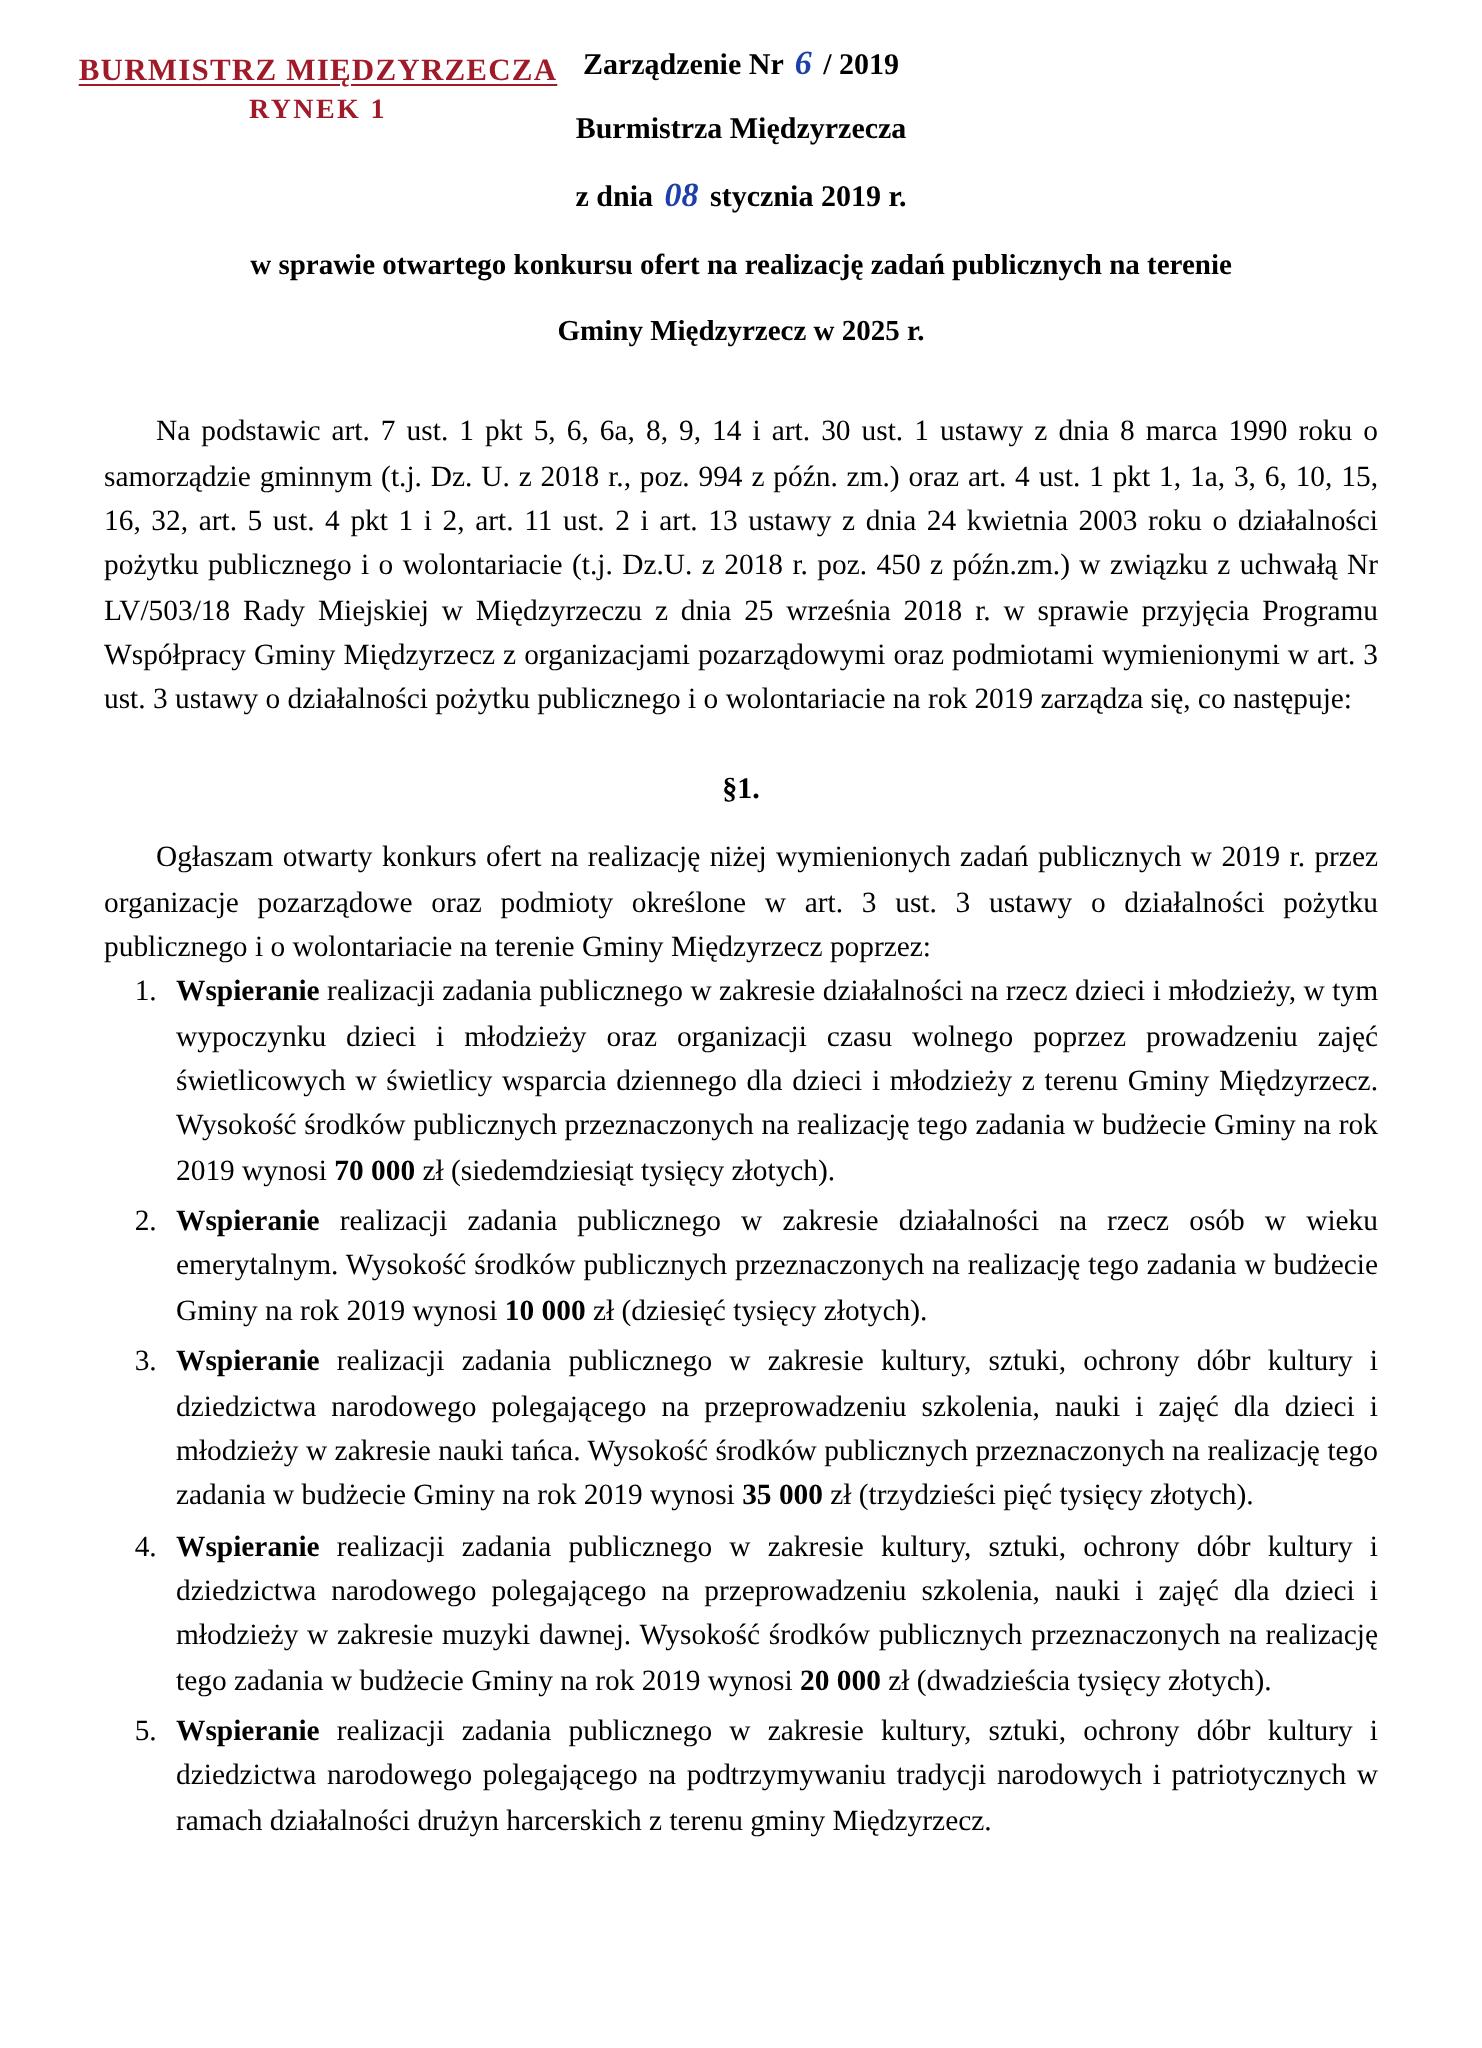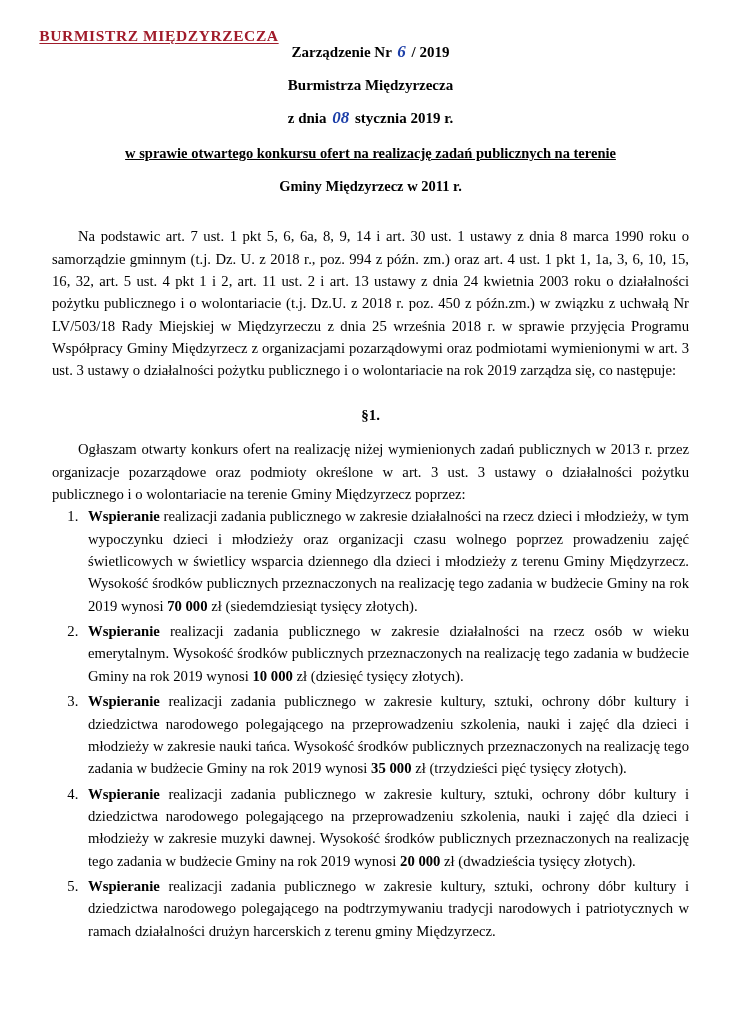--- a/index.html
+++ b/index.html
@@ -48,21 +48,20 @@
     letter-spacing: 1.2px;
   }
   .stamp .l3 {
     font-size: 13.5px;
     font-weight: bold;
     letter-spacing: 0.6px;
   }
 
   
   .titleblock {
-    margin-top: 20px;
     text-align: center;
     font-weight: bold;
     font-size: 15px;
     line-height: 1.2;
   }
   .titleblock .tline {
     margin: 0 0 14px 0;
   }
   .titleblock .tline.wide {
     font-size: 14.5px;
@@ -72,21 +71,20 @@
     font-family: "Liberation Serif", serif;
     font-style: italic;
     font-weight: bold;
     font-size: 17px;
     padding: 0 2px;
   }
   .t-decree { margin-top: 12px; }
   .t-subject {
     margin-top: 22px;
     line-height: 1.45;
-    text-decoration: underline;
   }
 
   
   .body {
     margin-top: 30px;
     font-size: 14.7px;
     line-height: 1.52;
     text-align: justify;
   }
   .body p {
@@ -125,44 +123,45 @@
   b.kw { font-weight: bold; }
   b.amt { font-weight: bold; margin-top: 16px; }
 </style>
 </head>
 <body>
 
 <div class="page">
 
   <div class="stamp" style="color: rgb(160, 27, 42);">
     <div class="l1">BURMISTRZ MIĘDZYRZECZA</div>
+    <div class="l2">RYNEK 1</div>
   </div>
 
   <div class="titleblock">
     <div class="tline t-decree">
       <span>Zarządzenie Nr</span>
       <span class="ink" style="color: rgb(29, 63, 168);">6</span>
       <span>/ 2019</span>
     </div>
     <div class="tline">Burmistrza Międzyrzecza</div>
     <div class="tline">
       <span>z dnia</span>
       <span class="ink" style="color: rgb(29, 63, 168);">08</span>
       <span>stycznia  2019 r.</span>
     </div>
     <div class="tline wide t-subject">w sprawie otwartego konkursu ofert na realizację zadań publicznych na terenie</div>
-    <div class="tline wide">Gminy Międzyrzecz w 2011 r.</div>
+    <div class="tline wide">Gminy Międzyrzecz w 2025 r.</div>
   </div>
 
   <div class="body">
     <p class="para-basis">Na podstawic art. 7 ust. 1 pkt 5, 6, 6a, 8, 9, 14 i art. 30 ust. 1 ustawy z dnia 8 marca 1990 roku o samorządzie gminnym (t.j. Dz. U.  z 2018 r., poz. 994 z późn. zm.) oraz art. 4 ust. 1 pkt 1, 1a, 3, 6, 10, 15, 16, 32, art. 5 ust. 4 pkt 1 i 2, art. 11 ust. 2 i art. 13 ustawy z dnia 24 kwietnia 2003 roku o działalności pożytku publicznego i o wolontariacie (t.j. Dz.U. z 2018 r. poz. 450 z późn.zm.) w związku z uchwałą Nr LV/503/18  Rady Miejskiej w Międzyrzeczu z dnia 25 września 2018 r. w sprawie przyjęcia Programu Współpracy Gminy Międzyrzecz z organizacjami pozarządowymi oraz podmiotami wymienionymi w art. 3 ust. 3 ustawy o działalności pożytku publicznego i o wolontariacie na rok 2019 zarządza się, co następuje:</p>
 
     <div class="section-mark">§1.</div>
 
-    <p class="para-announce">Ogłaszam otwarty konkurs ofert na realizację niżej wymienionych zadań publicznych w 2013 r. przez organizacje pozarządowe oraz podmioty określone w art. 3 ust. 3 ustawy o działalności pożytku publicznego i o wolontariacie na terenie Gminy Międzyrzecz poprzez:</p>
+    <p class="para-announce">Ogłaszam otwarty konkurs ofert na realizację niżej wymienionych zadań publicznych w 2019 r. przez organizacje pozarządowe oraz podmioty określone w art. 3 ust. 3 ustawy o działalności pożytku publicznego i o wolontariacie na terenie Gminy Międzyrzecz poprzez:</p>
 
     <ol class="tasks">
       <li>
         <b class="kw">Wspieranie</b><span> realizacji zadania publicznego w zakresie działalności na rzecz dzieci i młodzieży, w tym wypoczynku dzieci i młodzieży oraz organizacji czasu wolnego poprzez prowadzeniu zajęć świetlicowych w świetlicy wsparcia dziennego dla dzieci i młodzieży z terenu Gminy Międzyrzecz. Wysokość środków publicznych przeznaczonych na realizację tego zadania w budżecie Gminy na rok 2019 wynosi </span><b class="amt">70 000</b><span> zł (siedemdziesiąt tysięcy złotych).</span>
       </li>
       <li>
         <b class="kw">Wspieranie</b><span> realizacji zadania publicznego w zakresie działalności na rzecz osób w wieku emerytalnym. Wysokość środków publicznych przeznaczonych na realizację tego zadania w budżecie Gminy na rok 2019 wynosi </span><b class="amt">10 000</b><span> zł (dziesięć tysięcy złotych).</span>
       </li>
       <li>
         <b class="kw">Wspieranie</b><span> realizacji zadania publicznego w zakresie kultury, sztuki, ochrony dóbr kultury i dziedzictwa narodowego polegającego na przeprowadzeniu szkolenia, nauki i zajęć dla dzieci i młodzieży w zakresie nauki tańca. Wysokość środków publicznych przeznaczonych na realizację tego zadania w budżecie Gminy na rok 2019 wynosi </span><b class="amt">35 000</b><span> zł (trzydzieści pięć tysięcy złotych).</span>

